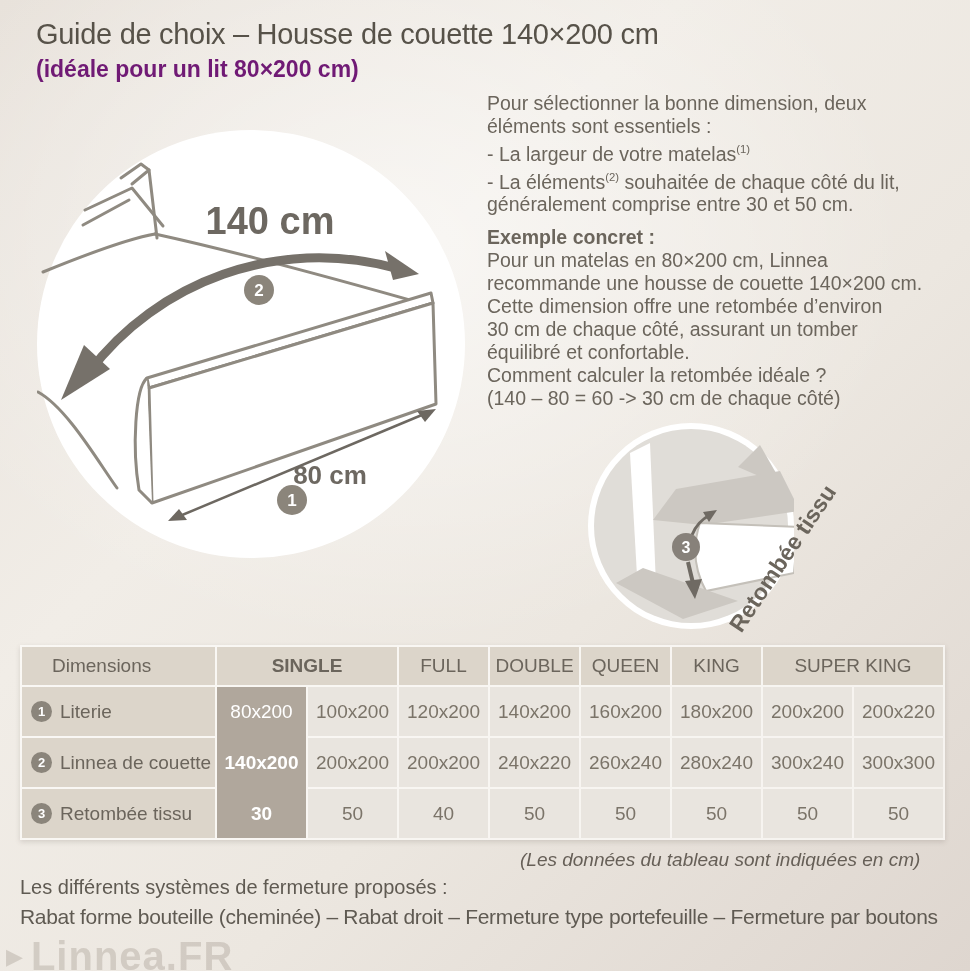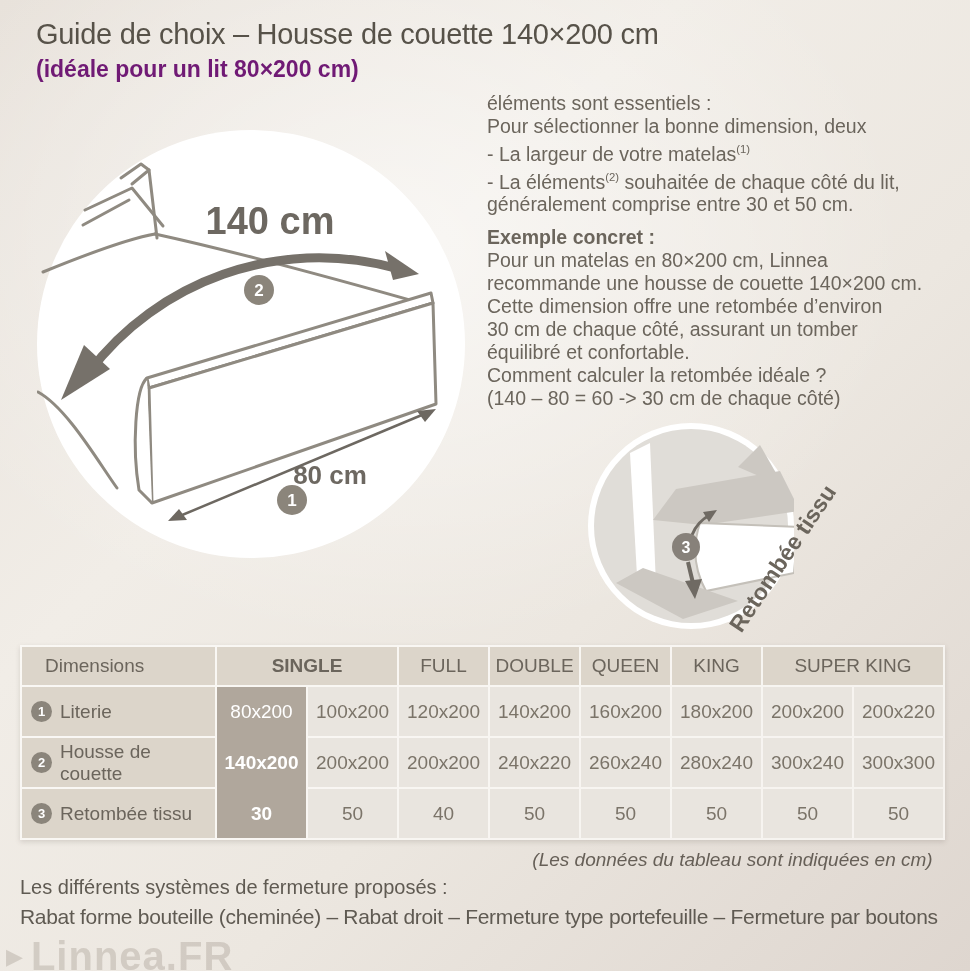--- a/index.html
+++ b/index.html
@@ -23,43 +23,43 @@
   .rotlabel{left:735px;top:616px;transform:rotate(-56deg);transform-origin:0 50%;
     font-size:23px;font-weight:bold;color:#6b655c;white-space:nowrap;}
   
   .tablewrap{left:20px;top:645px;width:925px;height:195px;box-sizing:border-box;
     display:grid;grid-template-columns:193px repeat(8,1fr);grid-template-rows:38px 49px 49px 49px;
     gap:2px;padding:2px;background:rgba(252,251,248,0.75);box-shadow:0 2px 5px rgba(90,80,70,0.18);}
   .hlcol{position:absolute;left:197px;top:42px;width:89px;height:151px;background:#b0a79c;z-index:0;}
   .cell{position:relative;z-index:1;display:flex;align-items:center;justify-content:center;
     font-size:19px;background:#e9e5df;color:#7b7469;}
   .cell.h{background:#dcd5ca;color:#6b655c;}
-  .cell.h.left{justify-content:flex-start;padding-left:23px;}
+  .cell.h.left{justify-content:flex-start;padding-left:30px;}
   .cell.lab{background:#dcd5ca;color:#6b655c;justify-content:flex-start;padding-left:9px;gap:8px;}
   .cell.span2{grid-column:span 2;}
   .cell.bold{font-weight:bold;}
   .cell.hl{background:transparent;color:#fff;}
   .badge{width:21px;height:21px;border-radius:50%;background:#8b857b;color:#fff;
     font-size:13px;font-weight:bold;display:inline-flex;align-items:center;justify-content:center;flex:0 0 auto;}
-  .note{left:520px;top:849px;width:425px;text-align:center;font-style:italic;font-size:19px;color:#665f57;}
+  .note{left:520px;top:849px;width:425px;text-align:left;font-style:italic;font-size:19px;color:#665f57;}
   .closures-h{left:20px;top:876px;font-size:20px;color:#5f5a52;text-underline-offset:3px;}
   .closures-l{left:20px;top:905px;font-size:21px;letter-spacing:-0.3px;color:#5f5a52;white-space:nowrap;}
   .watermark{left:6px;top:934px;display:flex;align-items:center;gap:8px;color:#b2a99f;opacity:0.45;}
   .watermark .tri{font-size:22px;}
   .watermark .wm{font-size:40px;font-weight:bold;letter-spacing:1px;}
 </style>
 </head>
 <body>
 
 <div class="abs title">Guide de choix – Housse de couette 140×200 cm</div>
 <div class="abs subtitle">(idéale pour un lit 80×200 cm)</div>
 
 <div class="abs txtblock" style="top:92px;">
+  <div>Pour sélectionner la bonne dimension, deux</div>
   <div>éléments sont essentiels :</div>
-  <div>Pour sélectionner la bonne dimension, deux</div>
   <div><span>- La largeur de votre matelas</span><sup>(1)</sup></div>
   <div><span>- La éléments</span><sup>(2)</sup><span> souhaitée de chaque côté du lit,</span></div>
   <div>généralement comprise entre 30 et 50 cm.</div>
 </div>
 
 <div class="abs txtblock" style="top:226px;">
   <div class="bold">Exemple concret :</div>
   <div>Pour un matelas en 80×200 cm, Linnea</div>
   <div>recommande une housse de couette 140×200 cm.</div>
   <div>Cette dimension offre une retombée d’environ</div>
@@ -149,21 +149,21 @@
   <div class="cell">100x200</div>
   <div class="cell">120x200</div>
   <div class="cell">140x200</div>
   <div class="cell">160x200</div>
   <div class="cell">180x200</div>
   <div class="cell">200x200</div>
   <div class="cell">200x220</div>
 
   <div class="cell lab">
     <span class="badge">2</span>
-    <span>Housse de couette</span>
+    <span>Linnea de couette</span>
   </div>
   <div class="cell hl bold">140x200</div>
   <div class="cell">200x200</div>
   <div class="cell">200x200</div>
   <div class="cell">240x220</div>
   <div class="cell">260x240</div>
   <div class="cell">280x240</div>
   <div class="cell">300x240</div>
   <div class="cell">300x300</div>
 

